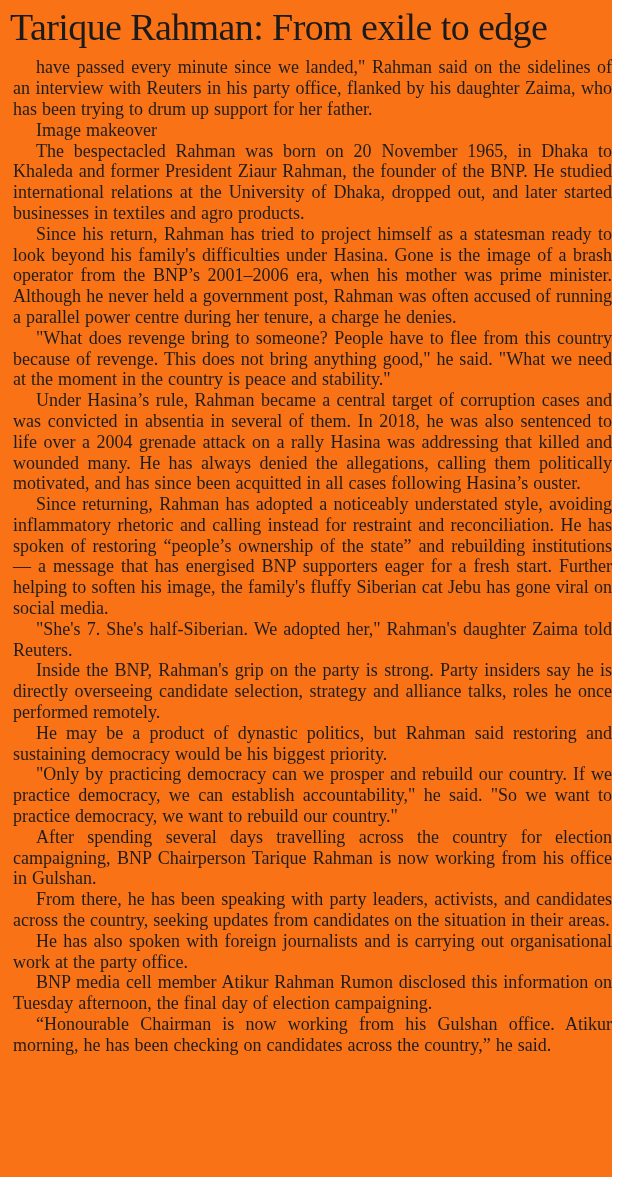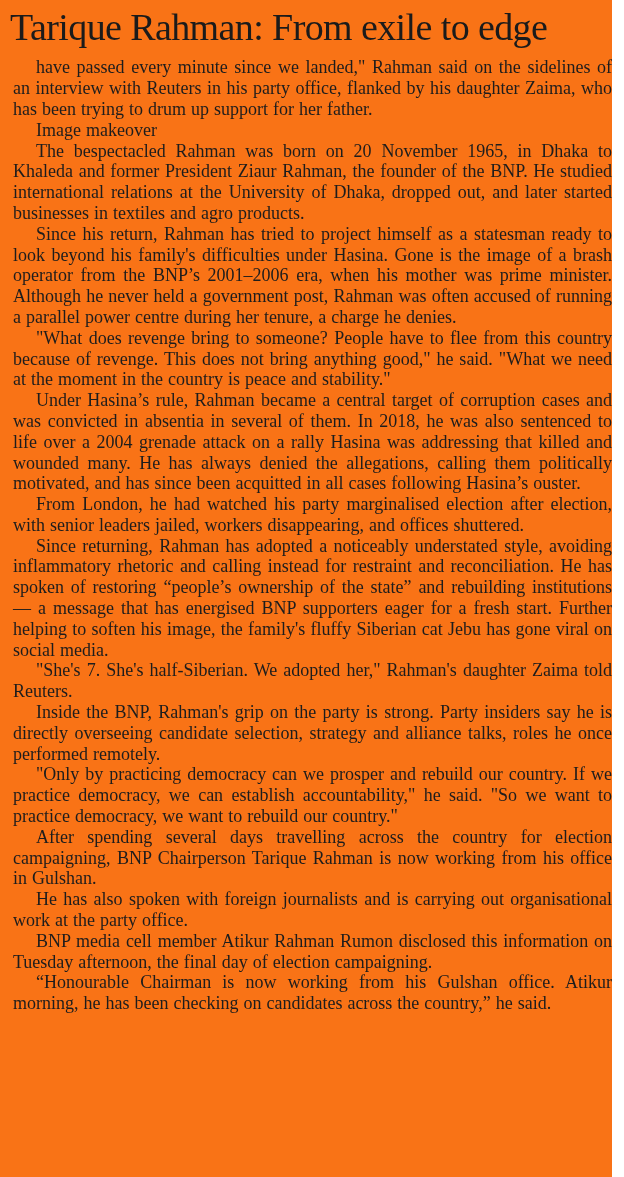--- a/index.html
+++ b/index.html
@@ -45,23 +45,24 @@
 
 <div class="page">
   <h1 class="article-title">Tarique Rahman: From exile to edge</h1>
   <div class="article-body">
       <p class="para">have passed every minute since we landed," Rahman said on the sidelines of an interview with Reuters in his party office, flanked by his daughter Zaima, who has been trying to drum up support for her father.</p>
       <p class="para">Image makeover</p>
       <p class="para">The bespectacled Rahman was born on 20 November 1965, in Dhaka to Khaleda and former President Ziaur Rahman, the founder of the BNP. He studied international relations at the University of Dhaka, dropped out, and later started businesses in textiles and agro products.</p>
       <p class="para">Since his return, Rahman has tried to project himself as a statesman ready to look beyond his family's difficulties under Hasina. Gone is the image of a brash operator from the BNP’s 2001–2006 era, when his mother was prime minister. Although he never held a government post, Rahman was often accused of running a parallel power centre during her tenure, a charge he denies.</p>
       <p class="para">"What does revenge bring to someone? People have to flee from this country because of revenge. This does not bring anything good," he said. "What we need at the moment in the country is peace and stability."</p>
       <p class="para">Under Hasina’s rule, Rahman became a central target of corruption cases and was convicted in absentia in several of them. In 2018, he was also sentenced to life over a 2004 grenade attack on a rally Hasina was addressing that killed and wounded many. He has always denied the allegations, calling them politically motivated, and has since been acquitted in all cases following Hasina’s ouster.</p>
-      <p class="para">From London, he had watched his party marginalised election after election, with senior leaders jailed, workers disappearing, and offices shuttered.</p>
       <p class="para">Since returning, Rahman has adopted a noticeably understated style, avoiding inflammatory rhetoric and calling instead for restraint and reconciliation. He has spoken of restoring “people’s ownership of the state” and rebuilding institutions — a message that has energised BNP supporters eager for a fresh start. Further helping to soften his image, the family's fluffy Siberian cat Jebu has gone viral on social media.</p>
       <p class="para">"She's 7. She's half-Siberian. We adopted her," Rahman's daughter Zaima told Reuters.</p>
       <p class="para">Inside the BNP, Rahman's grip on the party is strong. Party insiders say he is directly overseeing candidate selection, strategy and alliance talks, roles he once performed remotely.</p>
+      <p class="para">He may be a product of dynastic politics, but Rahman said restoring and sustaining democracy would be his biggest priority.</p>
       <p class="para">"Only by practicing democracy can we prosper and rebuild our country. If we practice democracy, we can establish accountability," he said. "So we want to practice democracy, we want to rebuild our country."</p>
       <p class="para">After spending several days travelling across the country for election campaigning, BNP Chairperson Tarique Rahman is now working from his office in Gulshan.</p>
+      <p class="para">From there, he has been speaking with party leaders, activists, and candidates across the country, seeking updates from candidates on the situation in their areas.</p>
       <p class="para">He has also spoken with foreign journalists and is carrying out organisational work at the party office.</p>
       <p class="para">BNP media cell member Atikur Rahman Rumon disclosed this information on Tuesday afternoon, the final day of election campaigning.</p>
       <p class="para">“Honourable Chairman is now working from his Gulshan office. Atikur morning, he has been checking on candidates across the country,” he said.</p>
     </div>
 </div>
 
 </body></html>

